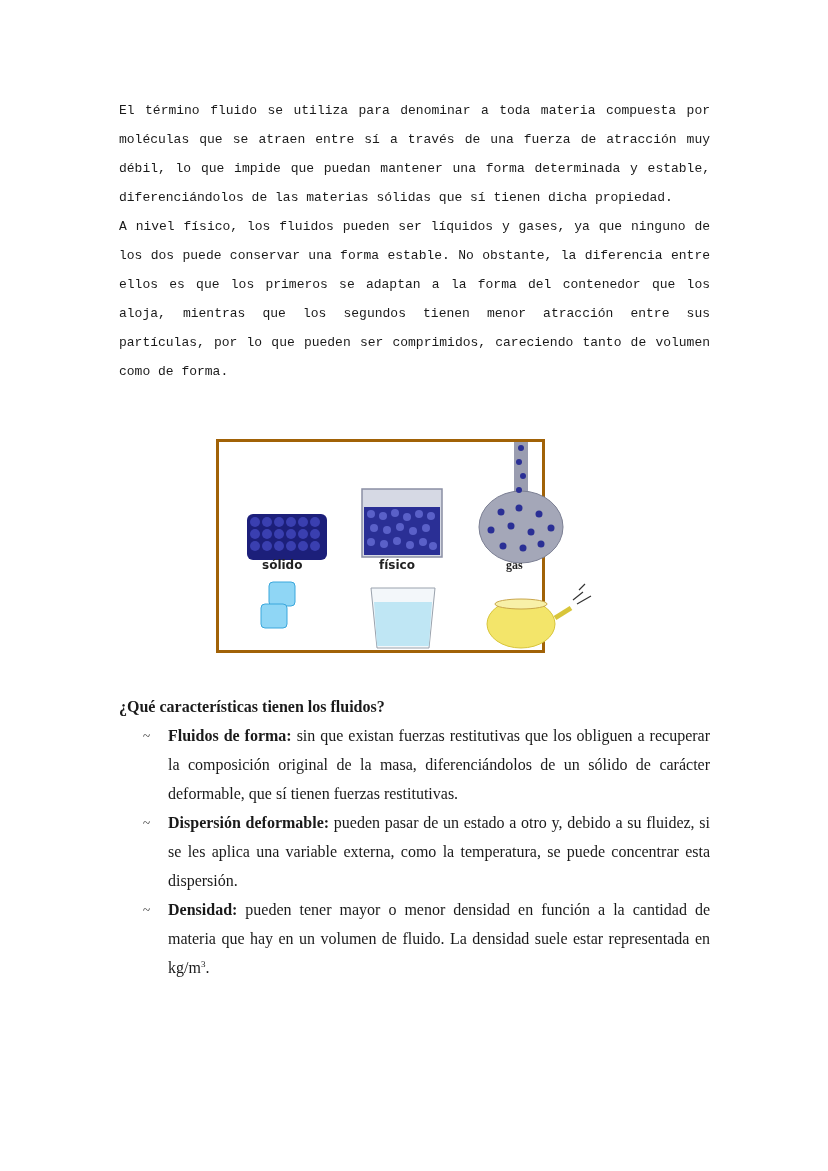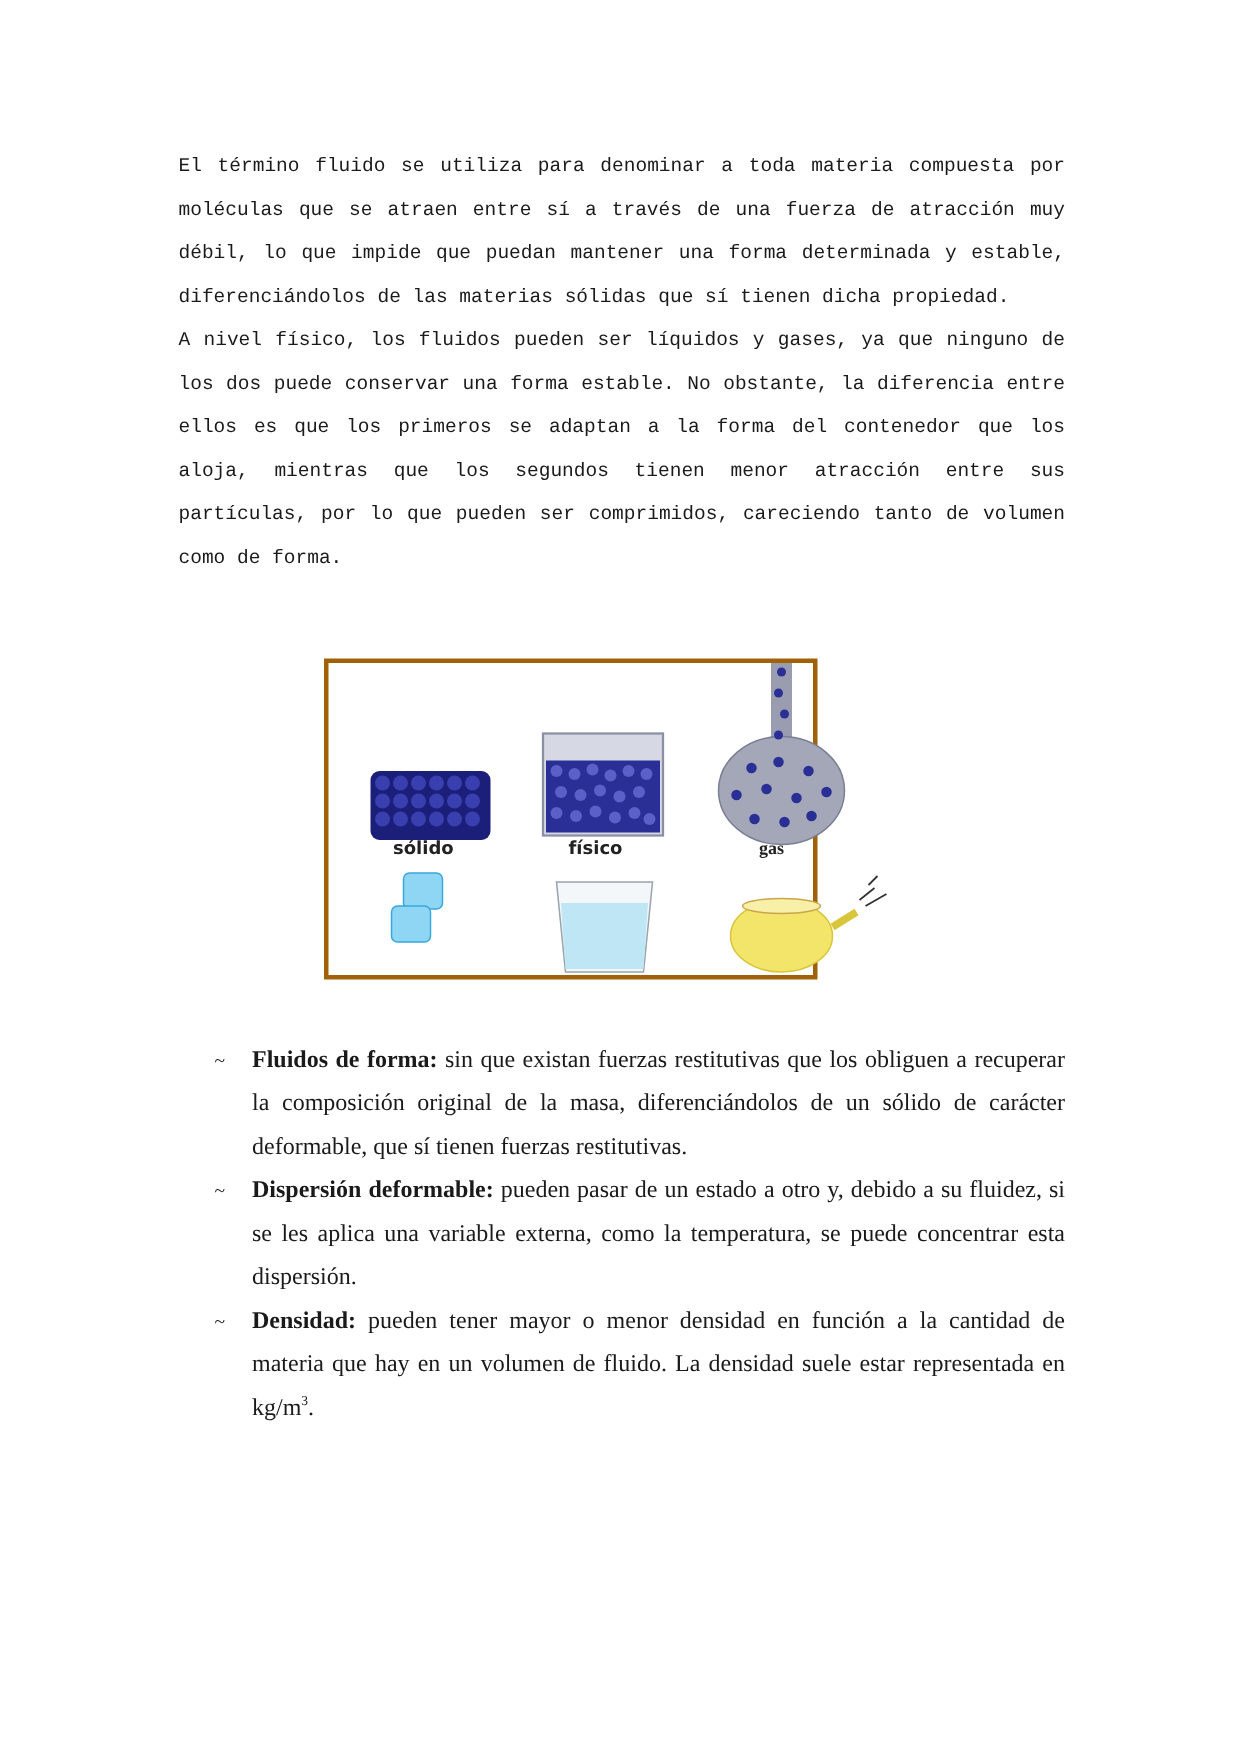--- a/index.html
+++ b/index.html
@@ -116,20 +116,21 @@
           <path d="M336 176 L352 166" stroke="#d8c53a" stroke-width="5"></path>
           <path d="M354 158 L364 150 M358 162 L372 154 M360 148 L366 142" stroke="#333" stroke-width="1.2"></path>
         </g>
       </svg>
       <span class="fig-label" style="left:43px; top:116px;">sólido</span>
       <span class="fig-label" style="left:160px; top:116px;">físico</span>
       <span class="fig-label" style="left:287px; top:116px;font-family:Liberation Serif, serif;">gas</span>
     </div>
   </div>
 
+  <h2 class="q">¿Qué características tienen los fluidos?</h2>
   <ul class="list">
     <li>
       <span class="bullet">~</span>
       <span class="term">Fluidos de forma:</span><span> sin que existan fuerzas restitutivas que los obliguen a recuperar la composición original de la masa, diferenciándolos de un sólido de carácter deformable, que sí tienen fuerzas restitutivas.</span>
     </li>
     <li>
       <span class="bullet">~</span>
       <span class="term">Dispersión deformable:</span><span> pueden pasar de un estado a otro y, debido a su fluidez, si se les aplica una variable externa, como la temperatura, se puede concentrar esta dispersión.</span>
     </li>
     <li>

